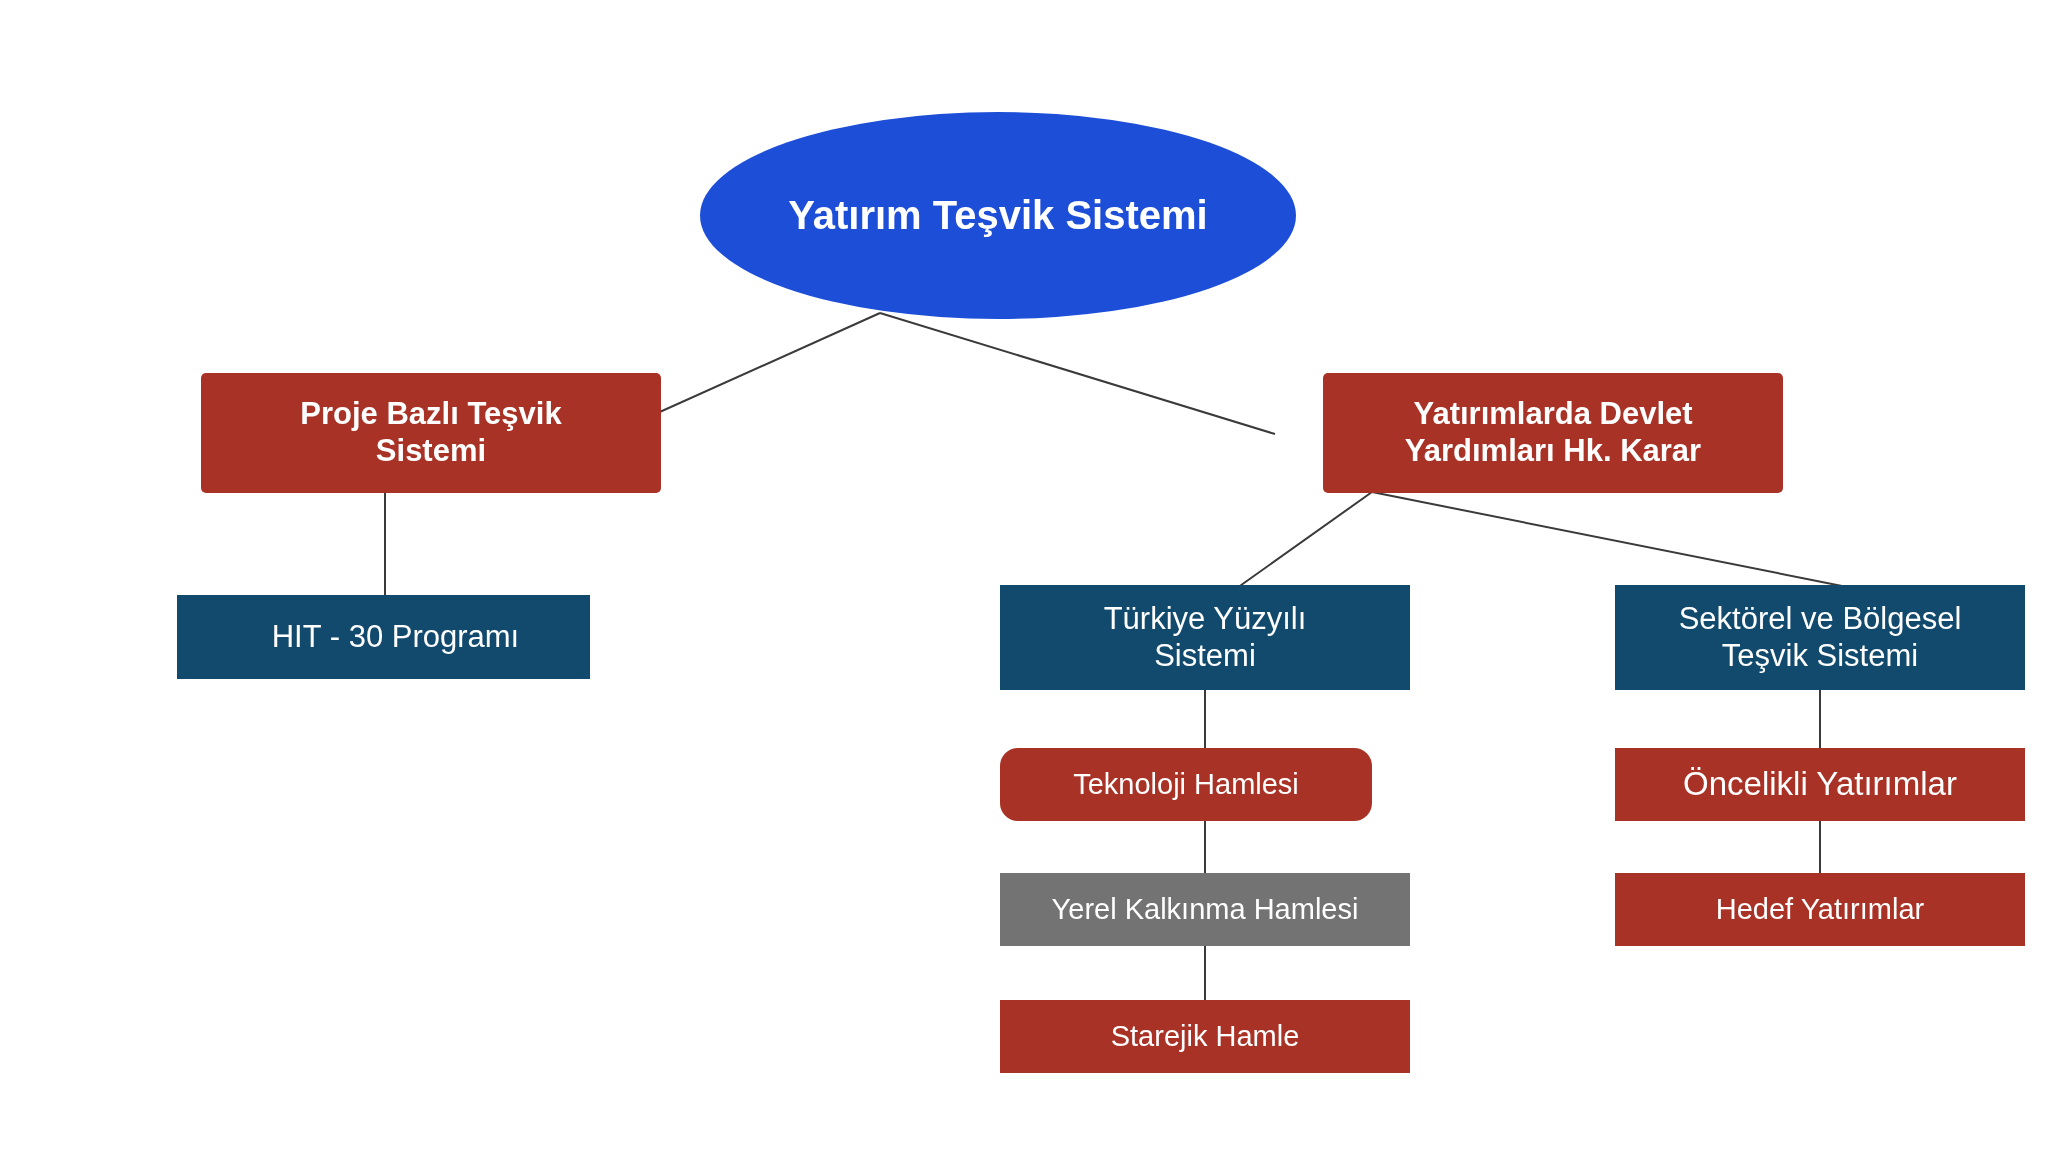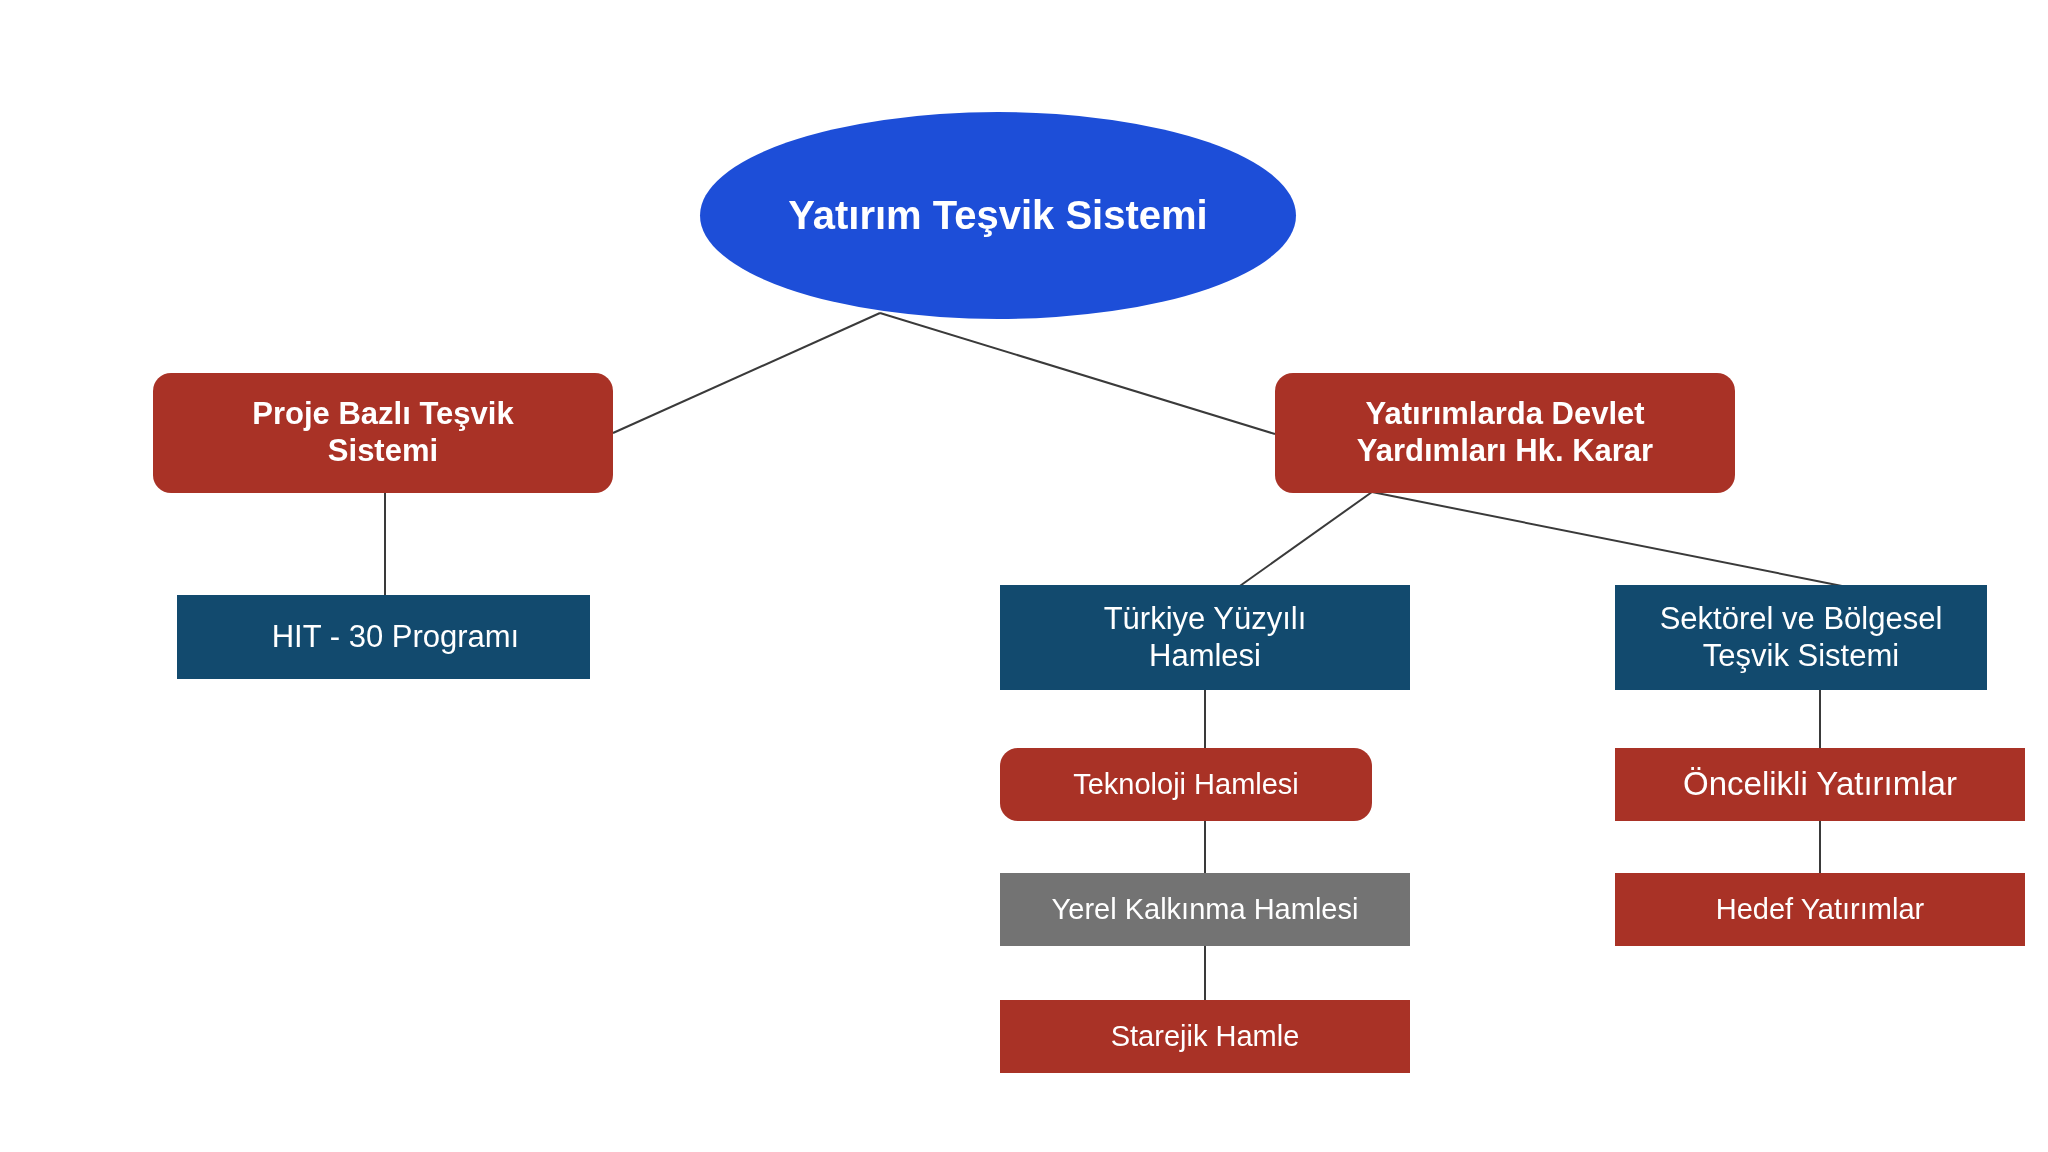--- a/index.html
+++ b/index.html
@@ -35,22 +35,23 @@
     line-height: 1.18;
     white-space: pre-line;
   }
   
   .node.ellipse {
     border-radius: 50%;
     font-weight: bold;
   }
   
   .node.rounded {
-    border-radius: 18px;
+    border-radius: 5px;
     font-weight: bold;
+    margin-left: 48px;
   }
   
   .node.rect {
     border-radius: 0;
     font-weight: normal;
   }
   .node-label {
     display: block;
     padding: 0 8px;
     white-space: pre-line;
@@ -89,36 +90,36 @@
     <span class="node-label">HIT - 30 Programı</span>
   </div>
 
   <div class="node rounded" style="left: 1275px; top: 373px; width: 460px; height: 120px; background: rgb(169, 50, 38); font-size: 31px; font-weight: bold;">
     <span class="node-label">Yatırımlarda Devlet
 Yardımları Hk. Karar</span>
   </div>
 
   <div class="node rect" style="left: 1000px; top: 585px; width: 410px; height: 105px; background: rgb(18, 74, 110); font-size: 31px; font-weight: normal;">
     <span class="node-label">Türkiye Yüzyılı
-Hamlesi</span>
+Sistemi</span>
   </div>
 
   <div class="node rect" style="left: 1000px; top: 748px; width: 372px; height: 73px; background: rgb(169, 50, 38); font-size: 29px; font-weight: normal; border-radius: 18px;">
     <span class="node-label">Teknoloji Hamlesi</span>
   </div>
 
   <div class="node rect" style="left: 1000px; top: 873px; width: 410px; height: 73px; background: #737373; font-size: 29px; font-weight: normal;">
     <span class="node-label">Yerel Kalkınma Hamlesi</span>
   </div>
 
   <div class="node rect" style="left: 1000px; top: 1000px; width: 410px; height: 73px; background: rgb(169, 50, 38); font-size: 29px; font-weight: normal;">
     <span class="node-label">Starejik Hamle</span>
   </div>
 
-  <div class="node rect" style="left: 1615px; top: 585px; width: 372px; height: 105px; background: rgb(18, 74, 110); font-size: 31px; font-weight: normal;">
+  <div class="node rect" style="left: 1615px; top: 585px; width: 410px; height: 105px; background: rgb(18, 74, 110); font-size: 31px; font-weight: normal;">
     <span class="node-label">Sektörel ve Bölgesel
 Teşvik Sistemi</span>
   </div>
 
   <div class="node rect" style="left: 1615px; top: 748px; width: 410px; height: 73px; background: rgb(169, 50, 38); font-size: 33px; font-weight: normal;">
     <span class="node-label">Öncelikli Yatırımlar</span>
   </div>
 
   <div class="node rect" style="left: 1615px; top: 873px; width: 410px; height: 73px; background: rgb(169, 50, 38); font-size: 29px; font-weight: normal;">
     <span class="node-label">Hedef Yatırımlar</span>

